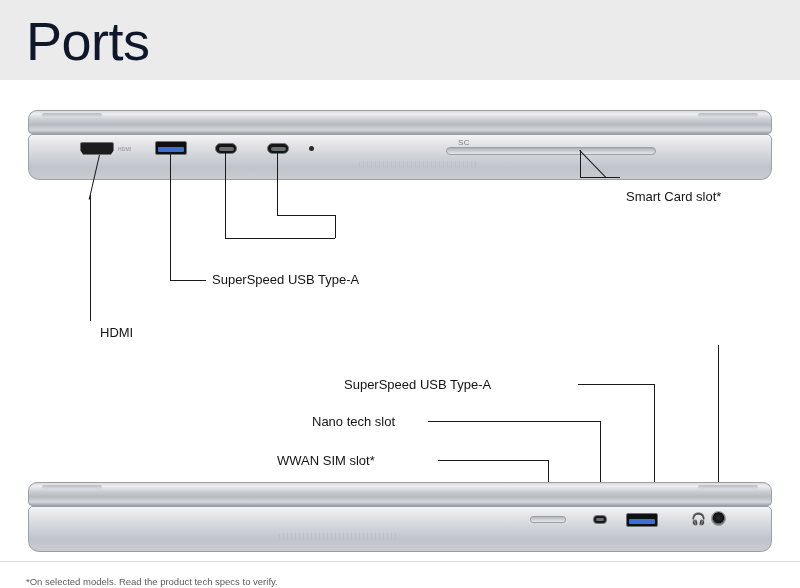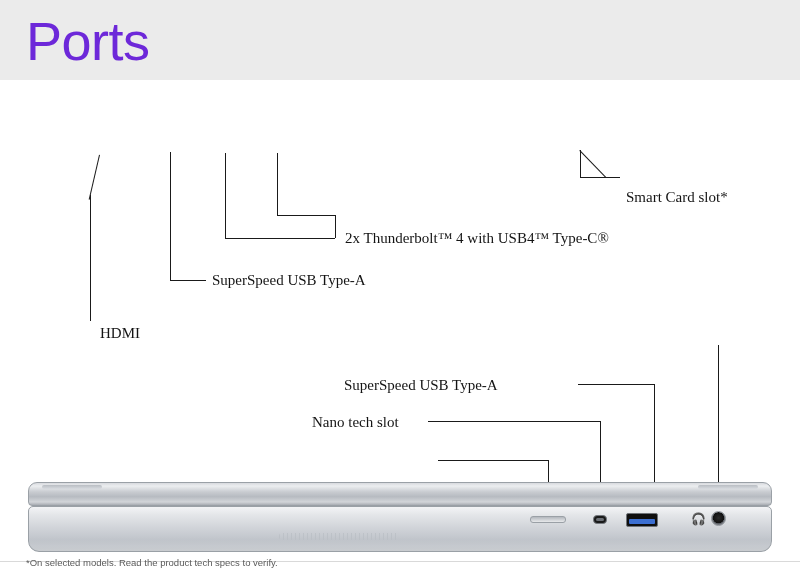--- a/index.html
+++ b/index.html
@@ -27,32 +27,31 @@
     height: 80px;
     background: #ebebeb;
   }
   #page-title {
     position: absolute;
     left: 26px;
     top: 6px;
     font-size: 54px;
     font-weight: 400;
     letter-spacing: -0.5px;
-    color: #6d28d9;
+    color: #0f172a;
     line-height: 70px;
   }
 
   
   .label {
     position: absolute;
-    font-size: 15px;
+    font-size: 13px;
     color: #141414;
     white-space: nowrap;
     line-height: 18px;
-    font-family: Liberation Serif, serif;
   }
 
   
   .leader {
     position: absolute;
     background: #1a1a1a;
   }
   .leader.h { height: 1px; }
   .leader.v { width: 1px; }
   .leader.diag {
@@ -225,21 +224,21 @@
     position: absolute;
     font-size: 5px;
     color: #8d9198;
     letter-spacing: 0.2px;
   }
 
   
   #footnote {
     position: absolute;
     left: 26px;
-    bottom: 20px;
+    bottom: 1px;
     font-size: 9.5px;
     color: #5a5a5a;
     margin-top: 12px;
   }
   #footer-rule {
     position: absolute;
     left: 0;
     bottom: 26px;
     width: 800px;
     height: 1px;
@@ -247,45 +246,72 @@
   }
 </style>
 </head>
 <body>
 
 <div id="page">
 
   <div id="header-band"></div>
   <div id="page-title">Ports</div>
 
+  <div class="laptop" style="top:110px; height:62px;">
+
+    <div class="lid" style="top:0;"></div>
+    <div class="hinge-notch" style="left:14px; top:3px;"></div>
+    <div class="hinge-notch" style="right:14px; top:3px;"></div>
+
+    <div class="base" style="top:24px;">
+      <div class="vent" style="left:330px; top:26px; width:120px;"></div>
+    </div>
+
+    <div class="port port-hdmi" style="left:52px; top:32px;"></div>
+    <div class="hdmi-mark" style="left:90px; top:36px;">HDMI</div>
+
+    <div class="port port-usba" style="left:127px; top:31px;">
+      <div class="tongue"></div>
+    </div>
+
+    <div class="port port-usbc" style="left:187px; top:33px;">
+      <div class="cbar"></div>
+    </div>
+    <div class="port port-usbc" style="left:239px; top:33px;">
+      <div class="cbar"></div>
+    </div>
+
+    <div class="port port-dot" style="left:281px; top:36px;"></div>
+
+    <div class="sc-text" style="left:430px; top:28px;">SC</div>
+    <div class="port port-smartcard" style="left:418px; top:37px; width:210px;"></div>
+  </div>
 
   <div class="leader diag" style="left:580px; top:150px; width:38px; transform: rotate(46deg);"></div>
   <div class="leader h" style="left:580px; top:177px; width:40px;"></div>
   <div class="leader v" style="left:580px; top:150px; height:28px;"></div>
   <div class="label" style="left:626px; top:188px;">Smart Card slot*</div>
 
   <div class="leader v" style="left:225px; top:153px; height:85px;"></div>
   <div class="leader v" style="left:277px; top:153px; height:62px;"></div>
   <div class="leader h" style="left:277px; top:215px; width:58px;"></div>
   <div class="leader h" style="left:225px; top:238px; width:110px;"></div>
   <div class="leader v" style="left:335px; top:215px; height:23px;"></div>
-  <div class="label" style="left:345px; top:229px;">
-    <span>2x Thunderbolt™ 4 with USB4™ Type-C®</span>
-  </div>
 
   <div class="leader v" style="left:170px; top:152px; height:128px;"></div>
   <div class="leader h" style="left:170px; top:280px; width:36px;"></div>
   <div class="label" style="left:212px; top:271px;">SuperSpeed USB Type-A</div>
 
   <div class="leader diag" style="left:100px; top:155px; width:46px; transform: rotate(103deg);"></div>
   <div class="leader v" style="left:90px; top:195px; height:126px;"></div>
   <div class="label" style="left:100px; top:324px;">HDMI</div>
 
   <div class="label" style="left:344px; top:376px;">SuperSpeed USB Type-A</div>
   <div class="label" style="left:312px; top:413px;">Nano tech slot</div>
+  <div class="label" style="left:277px; top:452px;">WWAN SIM slot*</div>
 
   <div class="leader h" style="left:726px; top:345px; width:0px;"></div>
   <div class="leader v" style="left:718px; top:345px; height:163px;"></div>
 
   <div class="leader h" style="left:578px; top:384px; width:76px;"></div>
   <div class="leader v" style="left:654px; top:384px; height:125px;"></div>
 
   <div class="leader h" style="left:428px; top:421px; width:172px;"></div>
   <div class="leader v" style="left:600px; top:421px; height:90px;"></div>
 

